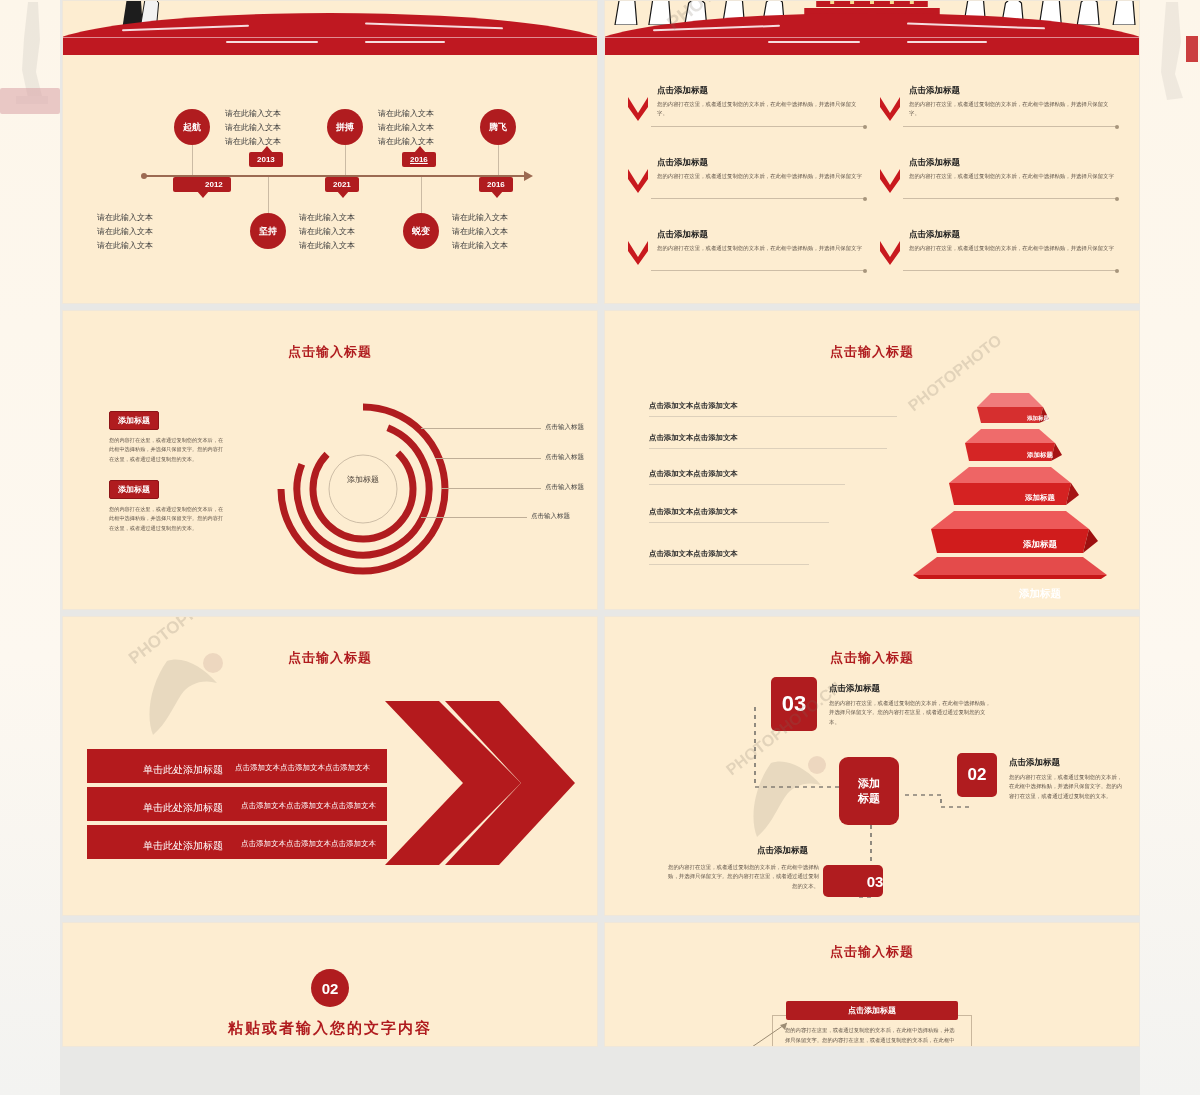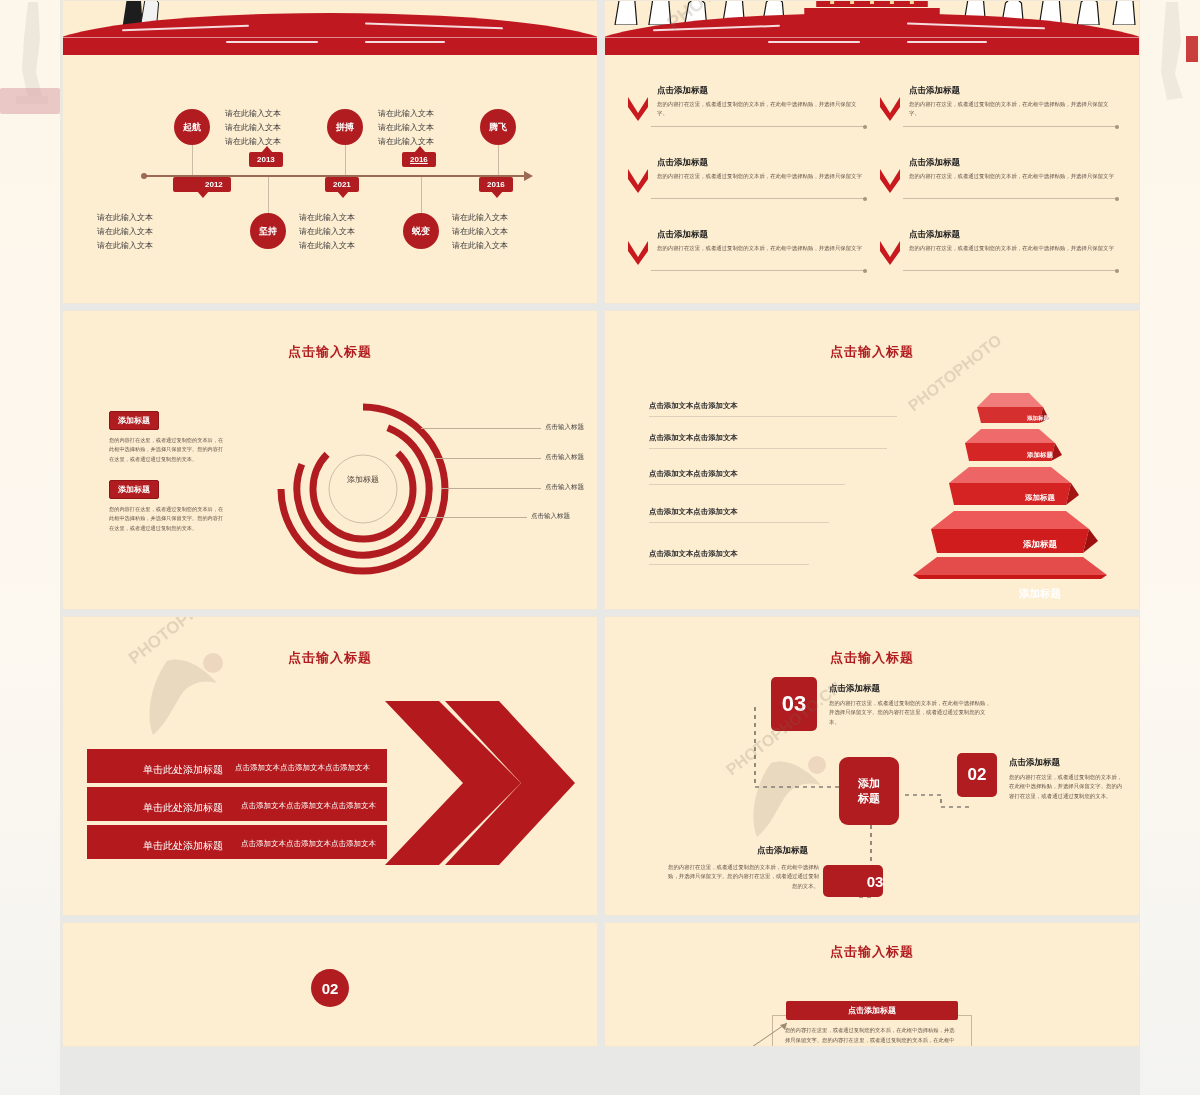--- a/index.html
+++ b/index.html
@@ -500,20 +500,21 @@
       <div class="wm wm-rot" style="left:118px;top:148px;font-size:16px;">PHOTOPHOTO.CN</div>
     </div>
   </div>
 
   <div class="row">
 
     <div class="slide hcut">
       <div class="sec-circ">
           <span>02</span>
         </div>
+      <div class="sec-t">粘贴或者输入您的文字内容</div>
     </div>
 
     <div class="slide hcut">
       <div class="title" style="margin-top:20px">点击输入标题</div>
       <div class="s8-card">
         <div class="s8-p">您的内容打在这里，或者通过复制您的文本后，在此框中选择粘贴，并选择只保留文字。您的内容打在这里，或者通过复制您的文本后，在此框中选择粘贴，并选择只保留文字。</div>
       </div>
       <div class="s8-head">点击添加标题</div>
       <svg class="s8-arrow" viewBox="0 0 44 30">
         <path d="M2 28 L40 2" stroke="#9c8c74" stroke-width="1" fill="none"></path>

